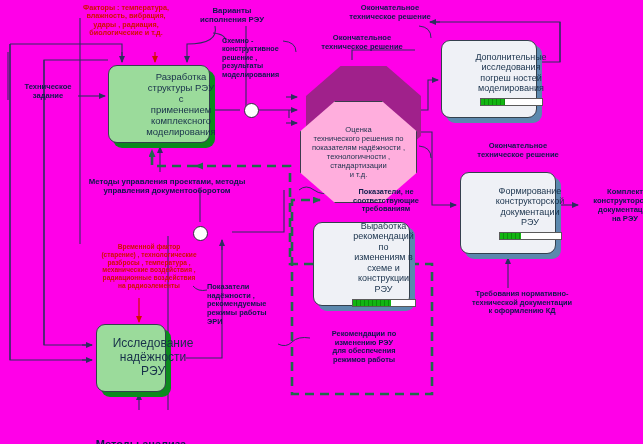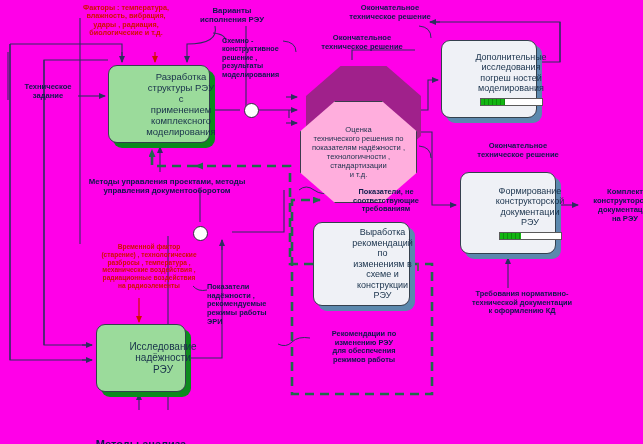--- a/index.html
+++ b/index.html
@@ -234,32 +234,32 @@
           <span class="lbl" style="white-space: pre-line;">Формирование
 конструкторской
 документации
 РЭУ</span>
           <div class="pbar" style="width: 63px;">
             <i style="width: 35%;"></i>
           </div>
         </div>
       </div>
       <div class="node box grey" style="left: 313px; top: 222px; width: 97px; height: 84px; font-size: 9px;">
-        <div style="display: flex; align-items: center; justify-content: center; width: 100%;">
+        <div style="display: flex; flex-direction: column; align-items: center; justify-content: center; width: 100%;">
           <span class="lbl" style="white-space: pre-line;">Выработка
 рекомендаций по
 изменениям в
 схеме и
 конструкции РЭУ</span>
           <div class="pbar" style="width: 64px;">
             <i style="width: 62%;"></i>
           </div>
         </div>
       </div>
-      <div class="node box green" style="left: 96px; top: 324px; width: 90px; height: 68px; font-size: 10px;">
+      <div class="node box green" style="left: 96px; top: 324px; width: 70px; height: 68px; font-size: 12px;">
         <div style="display: flex; flex-direction: column; align-items: center; justify-content: center; width: 100%;">
           <span class="lbl" style="white-space: pre-line;">Исследование
 надёжности РЭУ</span>
         </div>
       </div>
     </div>
 
   <div id="label-layer">
       <div class="elabel red" style="left: 58px; top: 4px; width: 136px; font-size: 7.2px;">Факторы : температура,
 влажность, вибрация,

